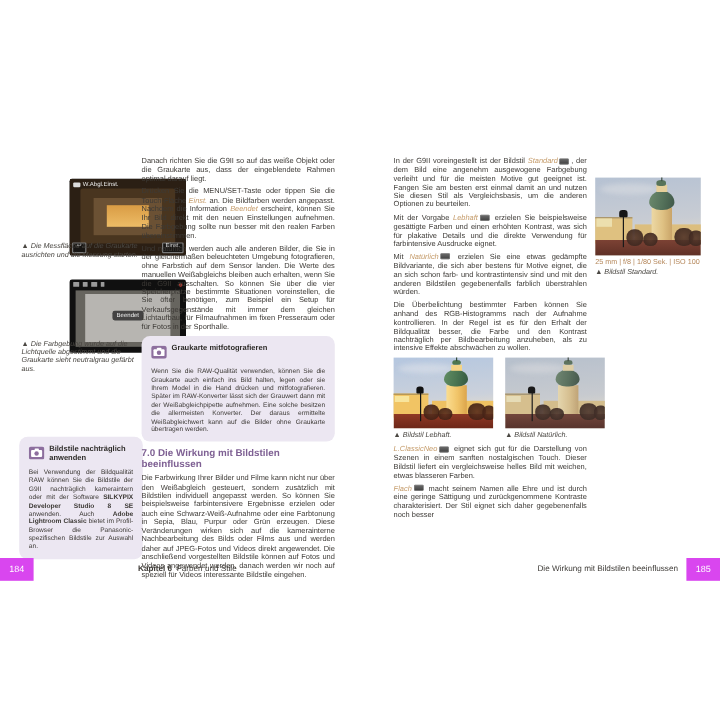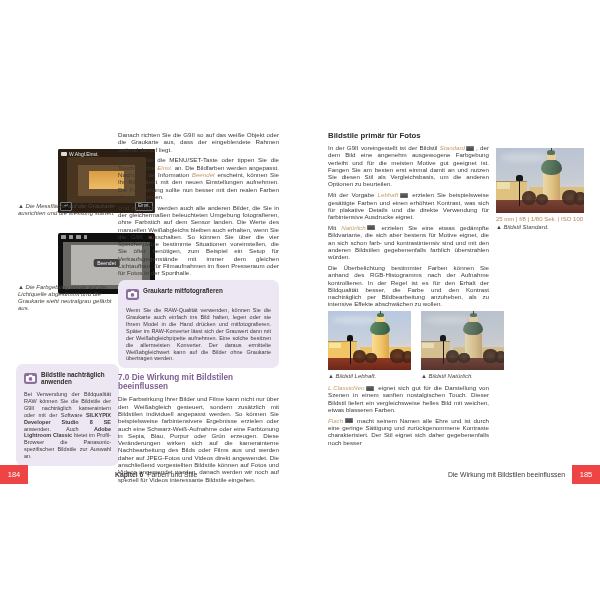--- a/index.html
+++ b/index.html
@@ -29,21 +29,21 @@
   
   .box{background:#ece7f2;border-radius:7px;padding:6px 8px;box-sizing:border-box;}
   .box-head{display:flex;align-items:flex-start;gap:4px;}
   .box-title{font-weight:bold;font-size:6.3px;line-height:7.3px;color:#2e2c29;padding-top:1px;}
   .box-text{font-size:5.5px;line-height:6.9px;color:#3d3a36;text-align:justify;margin-top:3px;}
   .tipbox{margin:2px 0 5px;width:100%;}
   .notebox{left:16px;top:364px;width:103px;}
   .cam-svg{flex:0 0 auto;width:13px;height:11px;}
 
   
-  .pgnum{position:absolute;top:465px;width:28px;height:19px;background:#ef4444;color:#ffffff;
+  .pgnum{position:absolute;top:465px;width:28px;height:19px;background:#d946ef;color:#ffffff;
     font-size:7.5px;display:flex;align-items:center;justify-content:center;}
   .pgnum-left{left:0;}
   .pgnum-right{left:572px;}
   .foot-left{position:absolute;left:115px;top:471px;font-size:6.8px;color:#3d3a36;}
   .foot-left .b{margin-right:4px;}
   .foot-right{position:absolute;right:35px;top:471px;font-size:6.8px;color:#3d3a36;}
 
   
   .fig-cam{position:absolute;background:#101010;border-radius:2px;overflow:hidden;}
   .cam1{left:18px;top:133px;width:97px;height:64px;}
@@ -178,21 +178,20 @@
 
   <div class="pgnum pgnum-left">184</div>
   <div class="foot-left">
     <span class="b">Kapitel 6</span><span>Farben und Stile</span>
   </div>
 </section>
 
 <section>
 
   <div class="textcol rightcol">
-    <h3 class="sub">Bildstile primär für Fotos</h3>
     <p class="bt"><span>In der G9II voreingestellt ist der Bildstil </span><span class="term">Standard</span><span class="psicon"></span><span>, der dem Bild eine angenehm ausgewogene Farbgebung verleiht und für die meisten Motive gut geeignet ist. Fangen Sie am besten erst einmal damit an und nutzen Sie diesen Stil als Vergleichsbasis, um die anderen Optionen zu beurteilen.</span></p>
     <p class="bt"><span>Mit der Vorgabe </span><span class="term">Lebhaft</span><span class="psicon"></span><span> erzielen Sie beispielsweise gesättigte Farben und einen erhöhten Kontrast, was sich für plakative Details und die direkte Verwendung für farbintensive Ausdrucke eignet.</span></p>
     <p class="bt"><span>Mit </span><span class="term">Natürlich</span><span class="psicon"></span><span> erzielen Sie eine etwas gedämpfte Bildvariante, die sich aber bestens für Motive eignet, die an sich schon farb- und kontrastintensiv sind und mit den anderen Bildstilen gegebenenfalls farblich überstrahlen würden.</span></p>
     <p class="bt">Die Überbelichtung bestimmter Farben können Sie anhand des RGB-Histogramms nach der Aufnahme kontrollieren. In der Regel ist es für den Erhalt der Bildqualität besser, die Farbe und den Kontrast nachträglich per Bildbearbeitung anzuheben, als zu intensive Effekte abschwächen zu wollen.</p>
 
     <div class="figrow">
       <figure class="cfig style-vivid" style="margin:0">
         <div>
   <div class="church">
     <div class="cl-cloud"></div>

